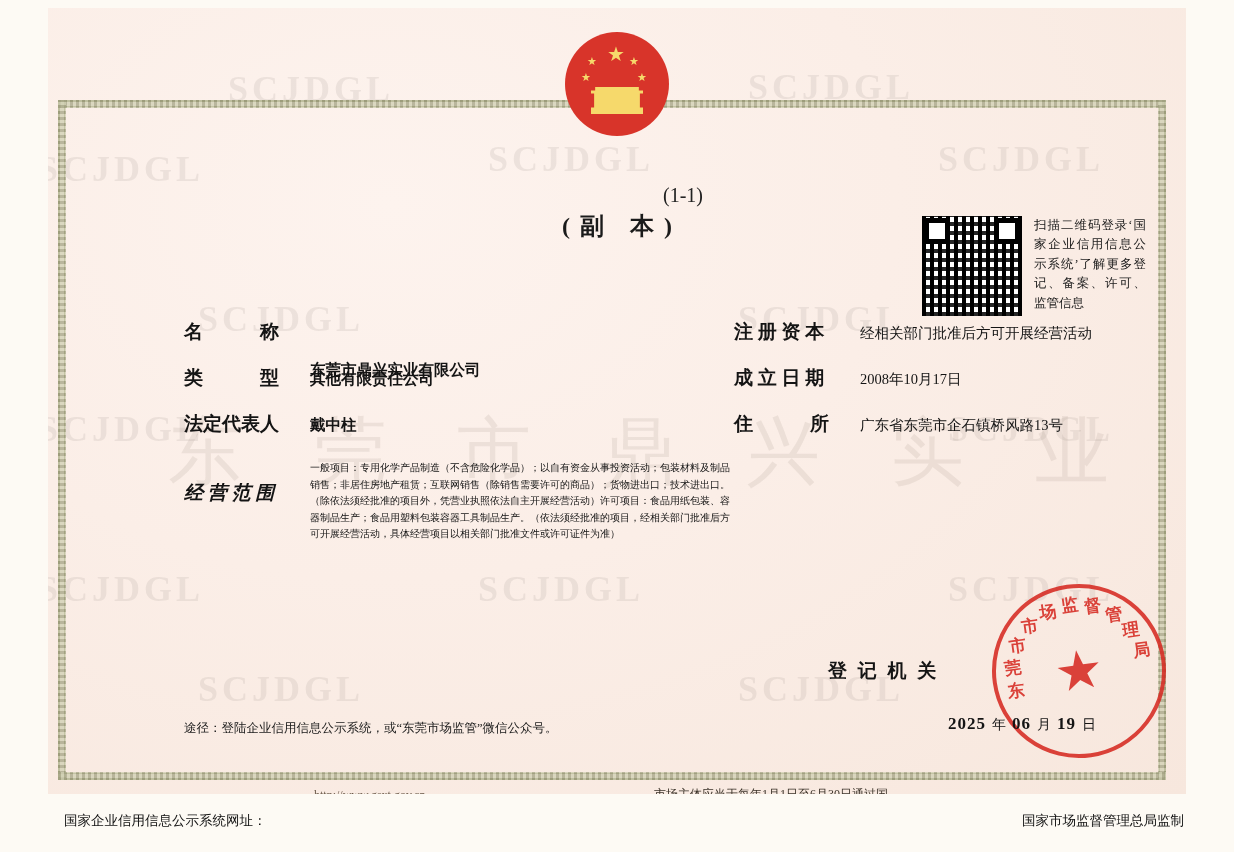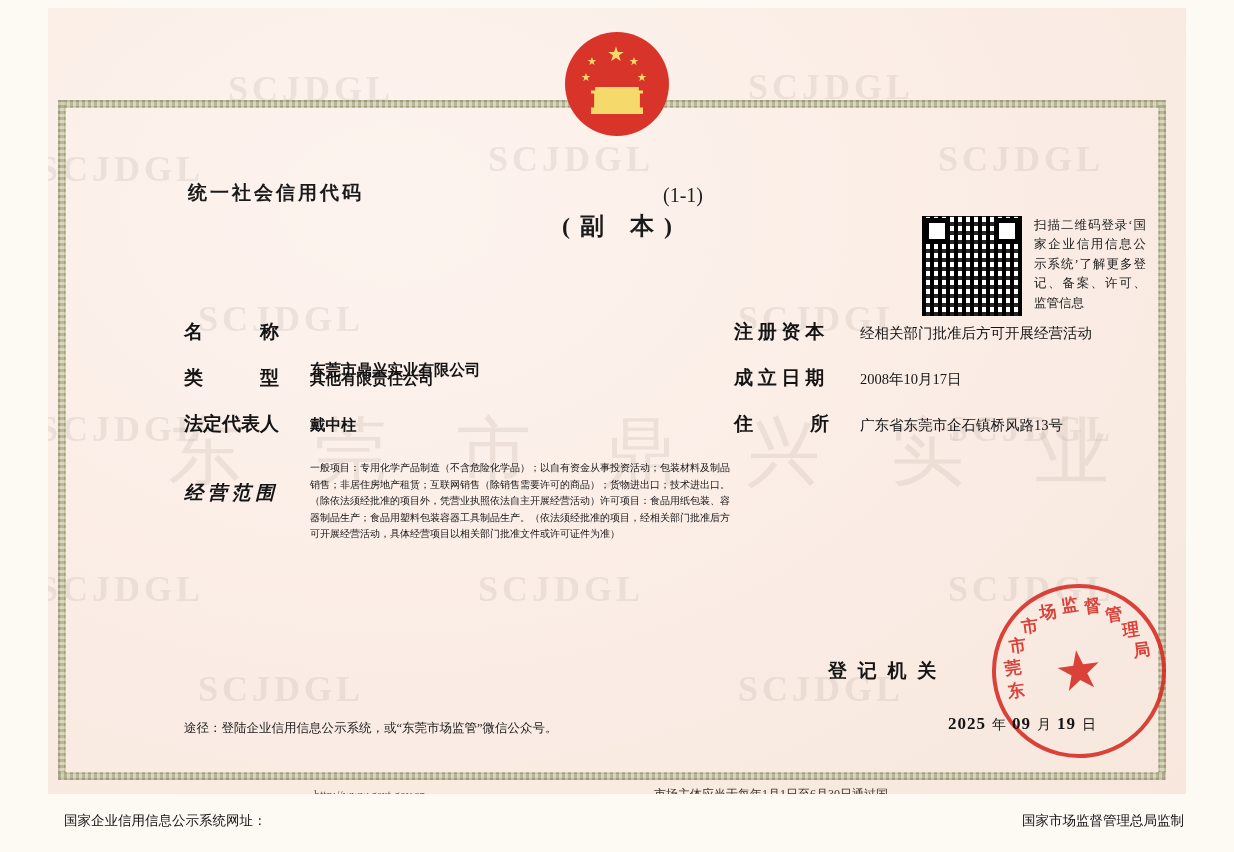--- a/index.html
+++ b/index.html
@@ -431,21 +431,20 @@
       <div class="emblem-star" style="left:30px; top:30px; font-size:11px;">★</div>
       <div class="emblem-star" style="left:72px; top:30px; font-size:11px;">★</div>
       <div class="emblem-star" style="left:24px; top:46px; font-size:11px;">★</div>
       <div class="emblem-star" style="left:80px; top:46px; font-size:11px;">★</div>
       <div class="emblem-gate"></div>
     </div>
 
     <div class="title-sup">(1-1)</div>
     <div class="sub-title">(副 本)</div>
 
-    <div class="code-label">统一社会信用代码</div>
 
     <div class="qr"></div>
     <div class="qr-note">扫描二维码登录‘国家企业信用信息公示系统’了解更多登记、备案、许可、监管信息</div>
 
     <div class="fld-label" style="left:136px; top:311px;">名　　　称</div>
     <div class="fld-value" style="left:262px; top:315px;margin-top:37px;">东莞市鼎兴实业有限公司</div>
 
     <div class="fld-label" style="left:136px; top:357px;">类　　　型</div>
     <div class="fld-value" style="left:262px; top:361px;">其他有限责任公司</div>
 
@@ -476,21 +475,21 @@
         <div class="seal-ch" style="transform: rotate(-20deg) translateY(-66px) rotate(20deg);">场</div>
         <div class="seal-ch" style="transform: rotate(0deg)   translateY(-66px) rotate(0deg);">监</div>
         <div class="seal-ch" style="transform: rotate(20deg)  translateY(-66px) rotate(-20deg);">督</div>
         <div class="seal-ch" style="transform: rotate(40deg)  translateY(-66px) rotate(-40deg);">管</div>
         <div class="seal-ch" style="transform: rotate(60deg)  translateY(-66px) rotate(-60deg);">理</div>
         <div class="seal-ch" style="transform: rotate(80deg)  translateY(-66px) rotate(-80deg);">局</div>
       </div>
     </div>
 
     <div class="date-row">
-      <span class="num">2025</span><span class="cn">年</span><span class="num">09</span><span class="cn">月</span><span class="num">19</span><span class="cn">日</span>
+      <span class="num">2025</span><span class="cn">年</span><span class="num">06</span><span class="cn">月</span><span class="num">19</span><span class="cn">日</span>
     </div>
 
     <div class="note-line note2">途径：登陆企业信用信息公示系统，或“东莞市场监管”微信公众号。</div>
 
     <div class="gsxt-url">http://www.gsxt.gov.cn</div>
     <div class="mid-note">市场主体应当于每年1月1日至6月30日通过国</div>
 
   </div>
 
   <div class="bottom-left">国家企业信用信息公示系统网址：</div>

